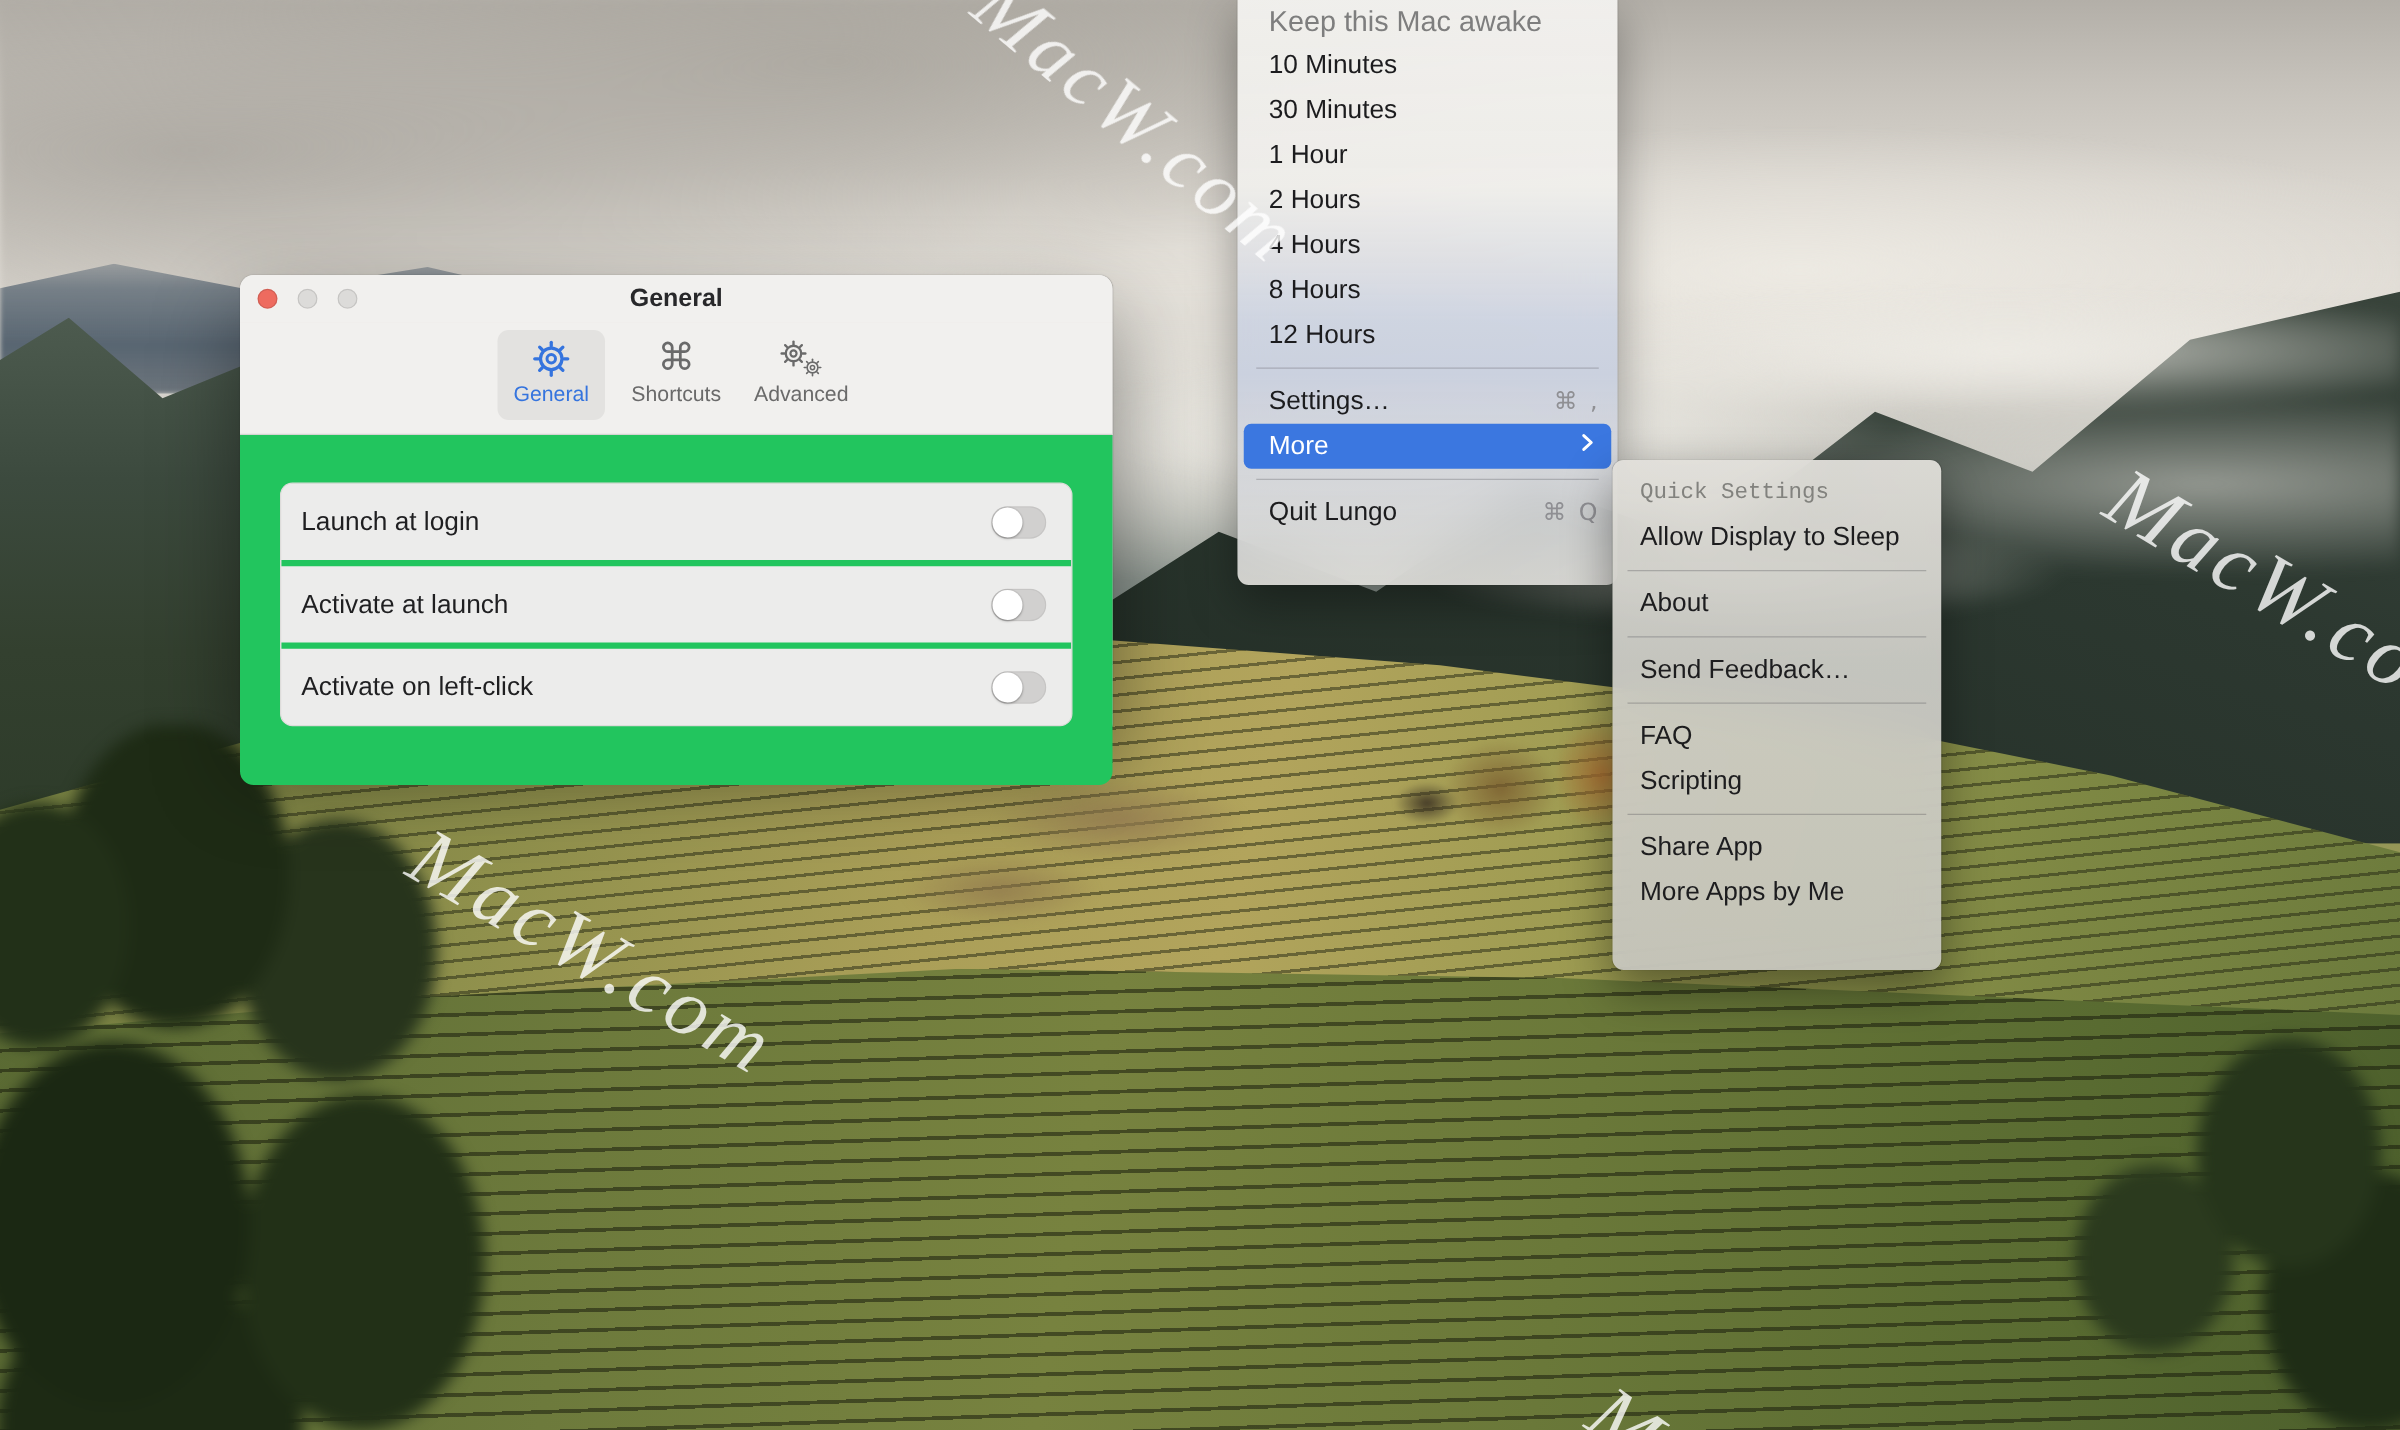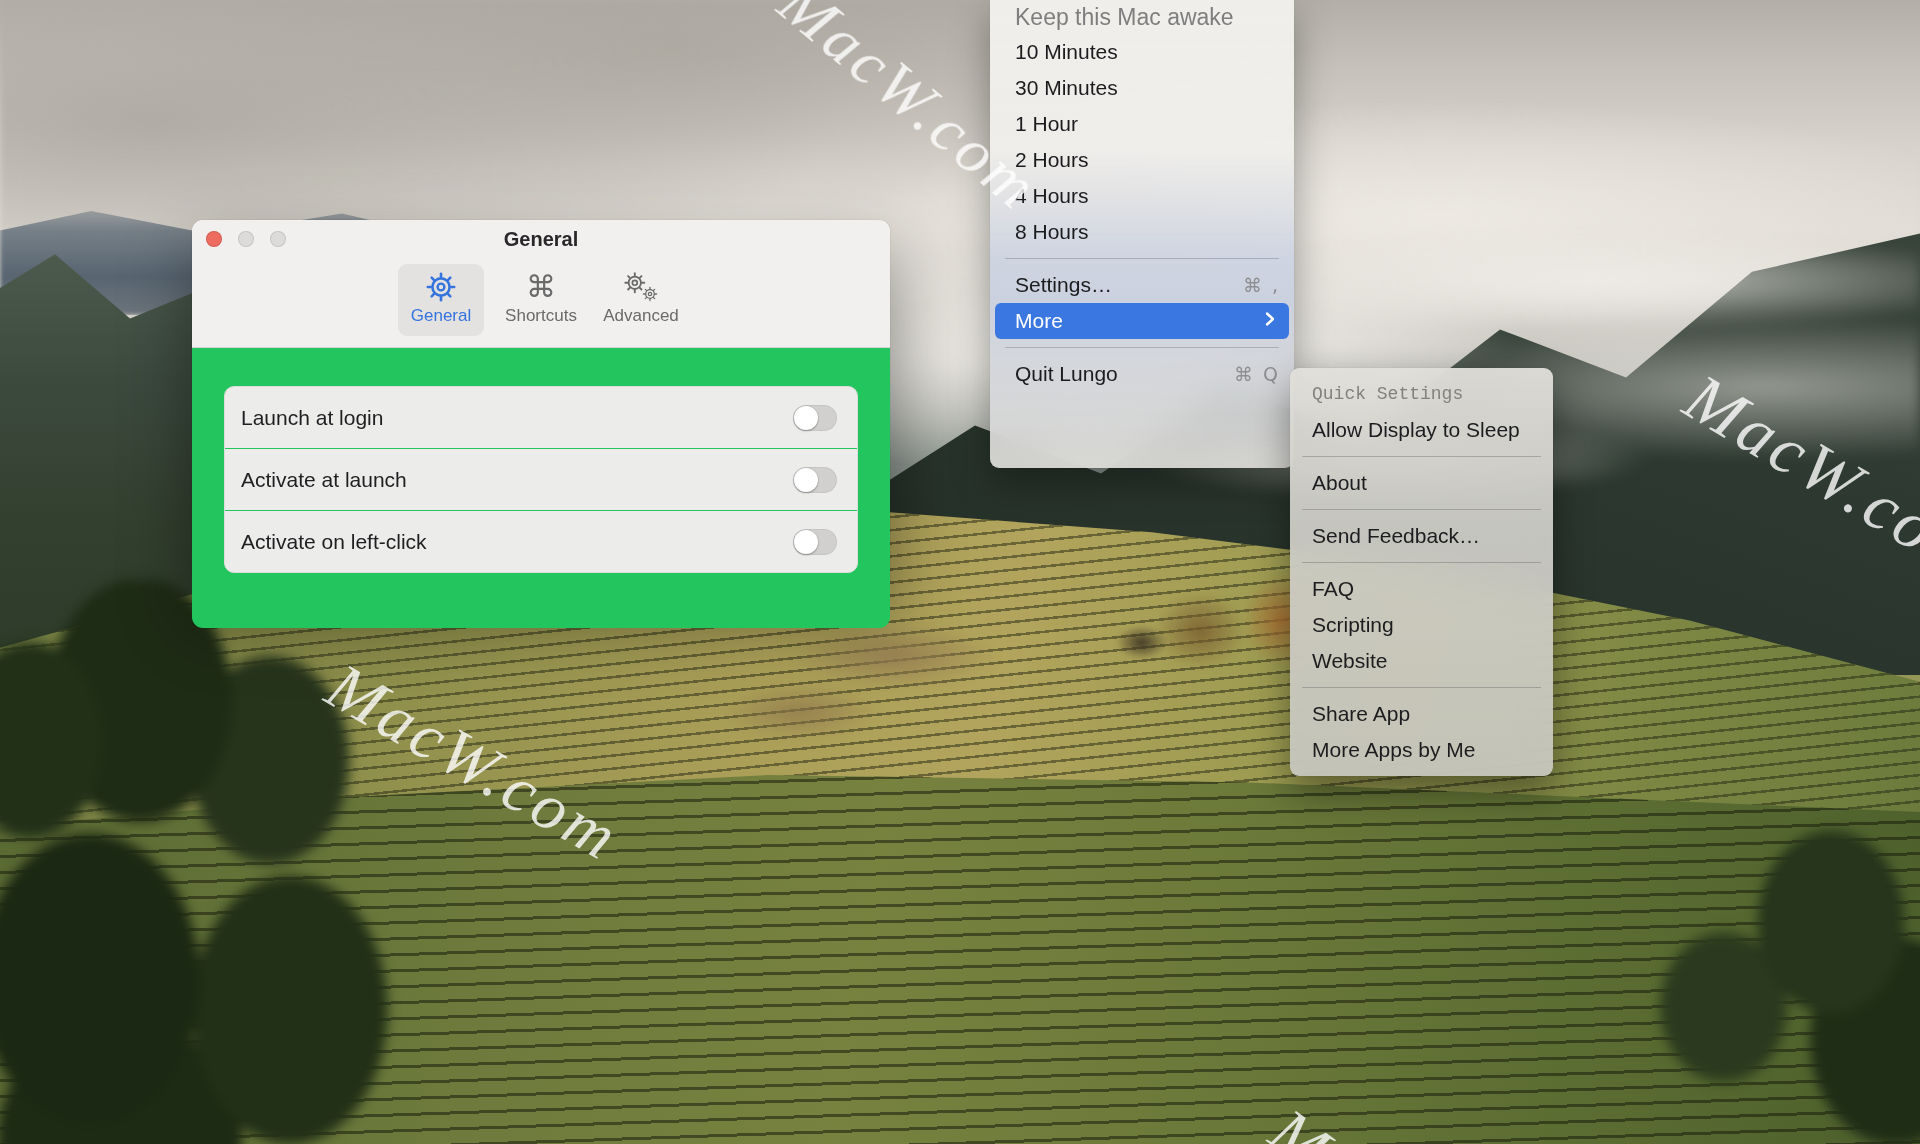--- a/index.html
+++ b/index.html
@@ -99,21 +99,21 @@
   .tab{width:86px;height:72px;margin-top:6px;border-radius:9px;display:flex;flex-direction:column;
     align-items:center;padding-top:7px;box-sizing:border-box;color:#6a6a6a;}
   .tab.selected{background:#e3e2e0;color:var(--accent,#3574de);}
   .tab .ticon{height:32px;display:flex;align-items:center;justify-content:center;}
   .tab .tlabel{font-size:17px;margin-top:3px;}
   .cmd-glyph{font-family:"DejaVu Sans",sans-serif;font-size:30px;line-height:30px;}
   .content{padding:38px 32px 0;background:#22c55e;border-radius:0 0 11px 11px;height:242px;box-sizing:content-box;}
   .group{background:#ececeb;border:1px solid #dddcda;border-radius:10px;overflow:hidden;}
   .grow{height:61px;display:flex;align-items:center;justify-content:space-between;
     padding:0 20px 0 16px;font-size:21px;color:#1f1f21;}
-  .grow + .grow{border-top:1px solid #22c55e;}
+  .grow + .grow{border-top:5px solid #22c55e;}
   .toggle{width:44px;height:26px;border-radius:13px;background:#d1d0cf;position:relative;
     box-shadow:inset 0 0 0 1px rgba(0,0,0,.05);flex:0 0 auto;}
   .knob{position:absolute;left:1px;top:1px;width:24px;height:24px;border-radius:50%;background:#fff;
     box-shadow:0 1px 2px rgba(0,0,0,.3),0 0 0 1px rgba(0,0,0,.04);}
   
   .menu{position:absolute;left:990px;top:0;width:304px;height:468px;z-index:20;
     border-radius:0 0 9px 9px;box-sizing:border-box;
     background:linear-gradient(180deg,
       rgba(243,242,239,.95) 0%,rgba(240,239,236,.93) 32%,rgba(222,224,229,.9) 44%,
       rgba(203,210,226,.88) 55%,rgba(199,206,223,.88) 64%,rgba(209,212,219,.9) 76%,
@@ -242,20 +242,21 @@
 </div>
 
 <div class="menu">
   <div class="mi-header">Keep this Mac awake</div>
   <div class="mi">10 Minutes</div>
   <div class="mi">30 Minutes</div>
   <div class="mi">1 Hour</div>
   <div class="mi">2 Hours</div>
   <div class="mi">4 Hours</div>
   <div class="mi">8 Hours</div>
+  <div class="mi">12 Hours</div>
   <div class="msep"></div>
   <div class="mi">
     <span>Settings…</span>
     <span class="mi-shortcut">⌘ ,</span>
   </div>
   <div class="mi-more">
     <span>More</span>
     <span>
       <svg width="18" height="18" viewBox="0 0 18 18" fill="none">
         <path d="M6 3.5 L12 9 L6 14.5" stroke="#ffffff" stroke-width="2.4" stroke-linecap="round" stroke-linejoin="round"></path>
@@ -272,21 +273,20 @@
 <div class="submenu">
   <div class="smi-header">Quick Settings</div>
   <div class="smi">Allow Display to Sleep</div>
   <div class="ssep"></div>
   <div class="smi">About</div>
   <div class="ssep"></div>
   <div class="smi">Send Feedback…</div>
   <div class="ssep"></div>
   <div class="smi">FAQ</div>
   <div class="smi">Scripting</div>
-  <div class="smi">Website</div>
   <div class="ssep"></div>
   <div class="smi">Share App</div>
   <div class="smi">More Apps by Me</div>
 </div>
 
 <div class="wm wm-top">MacW.com</div>
 <div class="wm wm-left">MacW.com</div>
 <div class="wm wm-right">MacW.com</div>
 <div class="wm wm-bottom">MacW.com</div>
 

